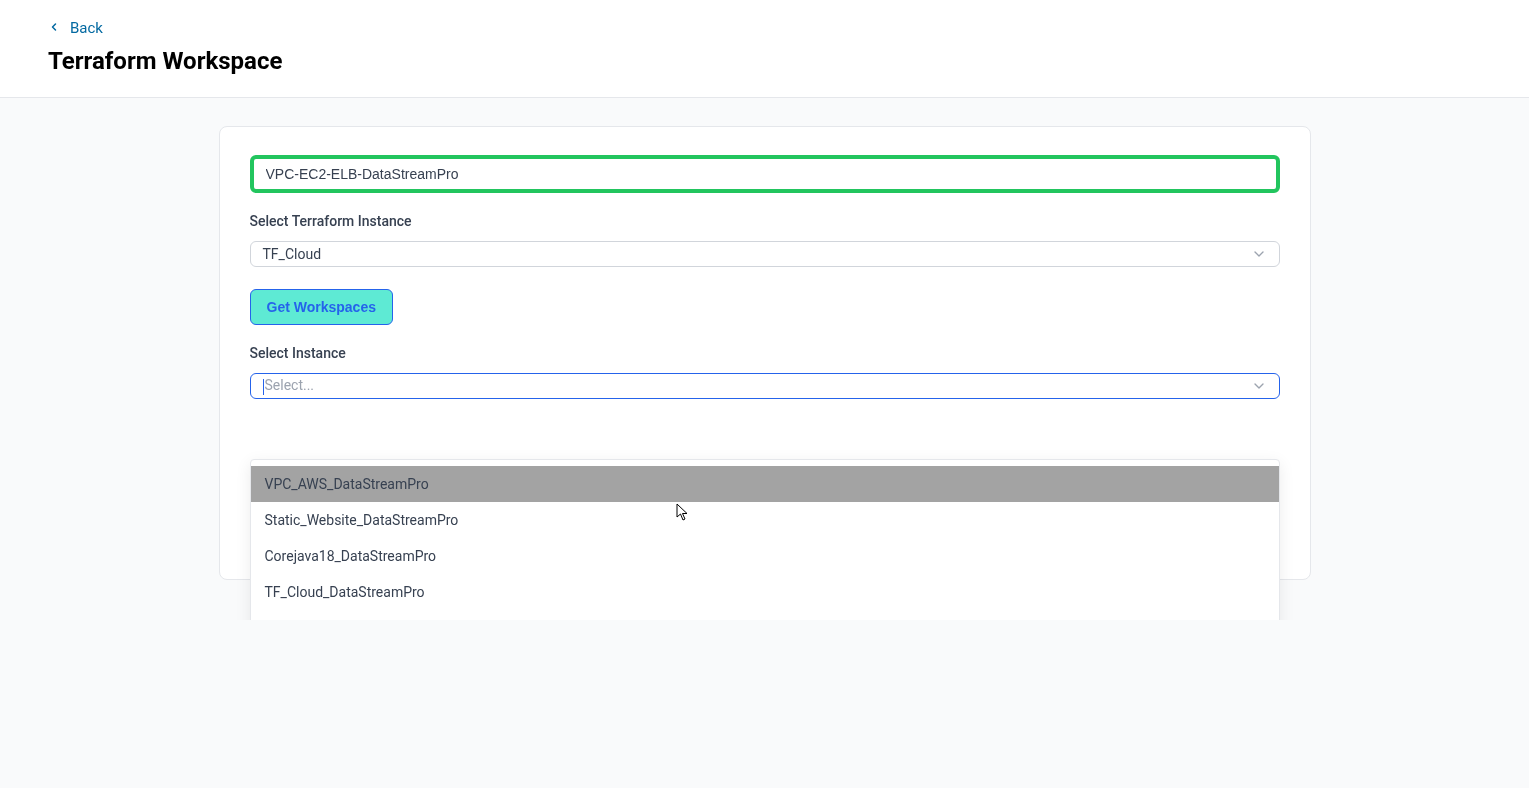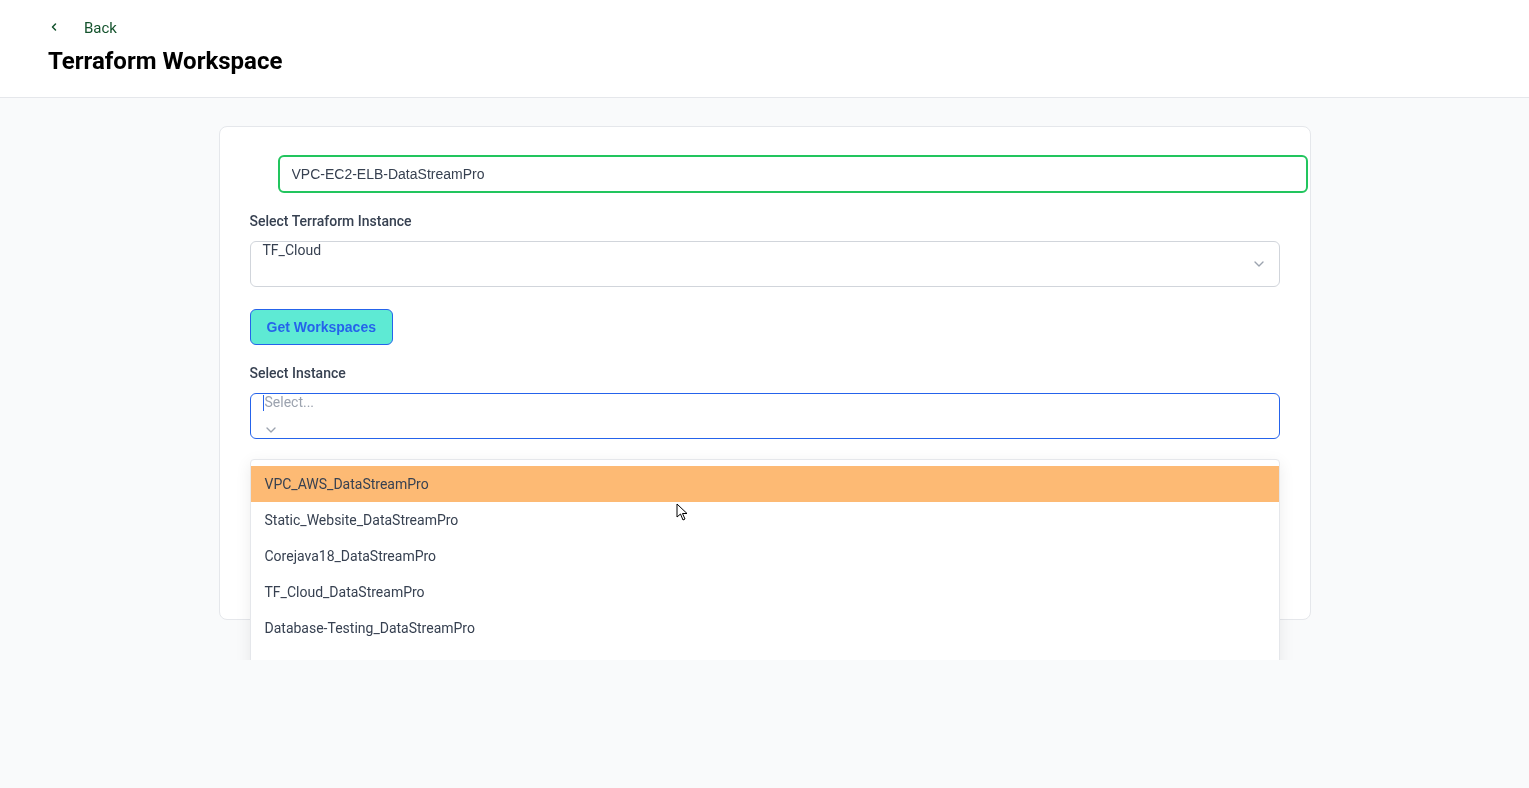--- a/index.html
+++ b/index.html
@@ -13,25 +13,25 @@
       color: #1f2937;
     }
     .header {
       background: #fff;
       padding: 18px 48px 22px 48px;
       border-bottom: 1px solid #e5e7eb;
     }
     .back-link {
       display: inline-flex;
       align-items: center;
-      color: #14532d;
+      color: #0369a1;
       font-size: 15px;
       cursor: pointer;
       margin-bottom: 10px;
-      gap: 24px;
+      gap: 10px;
     }
     .back-link svg {
       width: 12px;
       height: 12px;
     }
     .page-title {
       font-size: 24px;
       font-weight: 700;
       color: #000000;
     }
@@ -54,43 +54,42 @@
     .label {
       display: block;
       font-size: 14px;
       color: #374151;
       margin-bottom: 8px;
       font-weight: 500;
     }
     .text-input {
       width: 100%;
       height: 38px;
-      border: 2px solid #22c55e;
+      border: 4px solid #22c55e;
       border-radius: 6px;
       padding: 0 12px;
       font-size: 14px;
       color: #374151;
       background: #fff;
-      margin-left: 28px;
     }
     .select-wrap {
       position: relative;
       width: 100%;
-      height: 46px;
+      height: 26px;
       border: 1px solid #d1d5db;
       border-radius: 6px;
       background: #fff;
       display: flex;
+      align-items: center;
       padding: 0 12px;
       cursor: pointer;
       margin-top: 12px;
     }
     .select-wrap.focused {
       border-color: #2563eb;
-      flex-direction: column;
     }
     .select-value {
       font-size: 14px;
       color: #374151;
       flex: 1;
     }
     .select-placeholder {
       font-size: 14px;
       color: #9ca3af;
       flex: 1;
@@ -133,21 +132,21 @@
       overflow-y: scroll;
       padding: 6px 0;
     }
     .dropdown-item {
       padding: 10px 14px;
       font-size: 14px;
       color: #374151;
       cursor: pointer;
     }
     .dropdown-item.highlighted {
-      background: #fdba74;
+      background: #a3a3a3;
     }
     
     .dropdown-scroll::-webkit-scrollbar {
       width: 16px;
     }
     .dropdown-scroll::-webkit-scrollbar-track {
       background: #f1f1f1;
     }
     .dropdown-scroll::-webkit-scrollbar-thumb {
       background: #c1c1c1;

